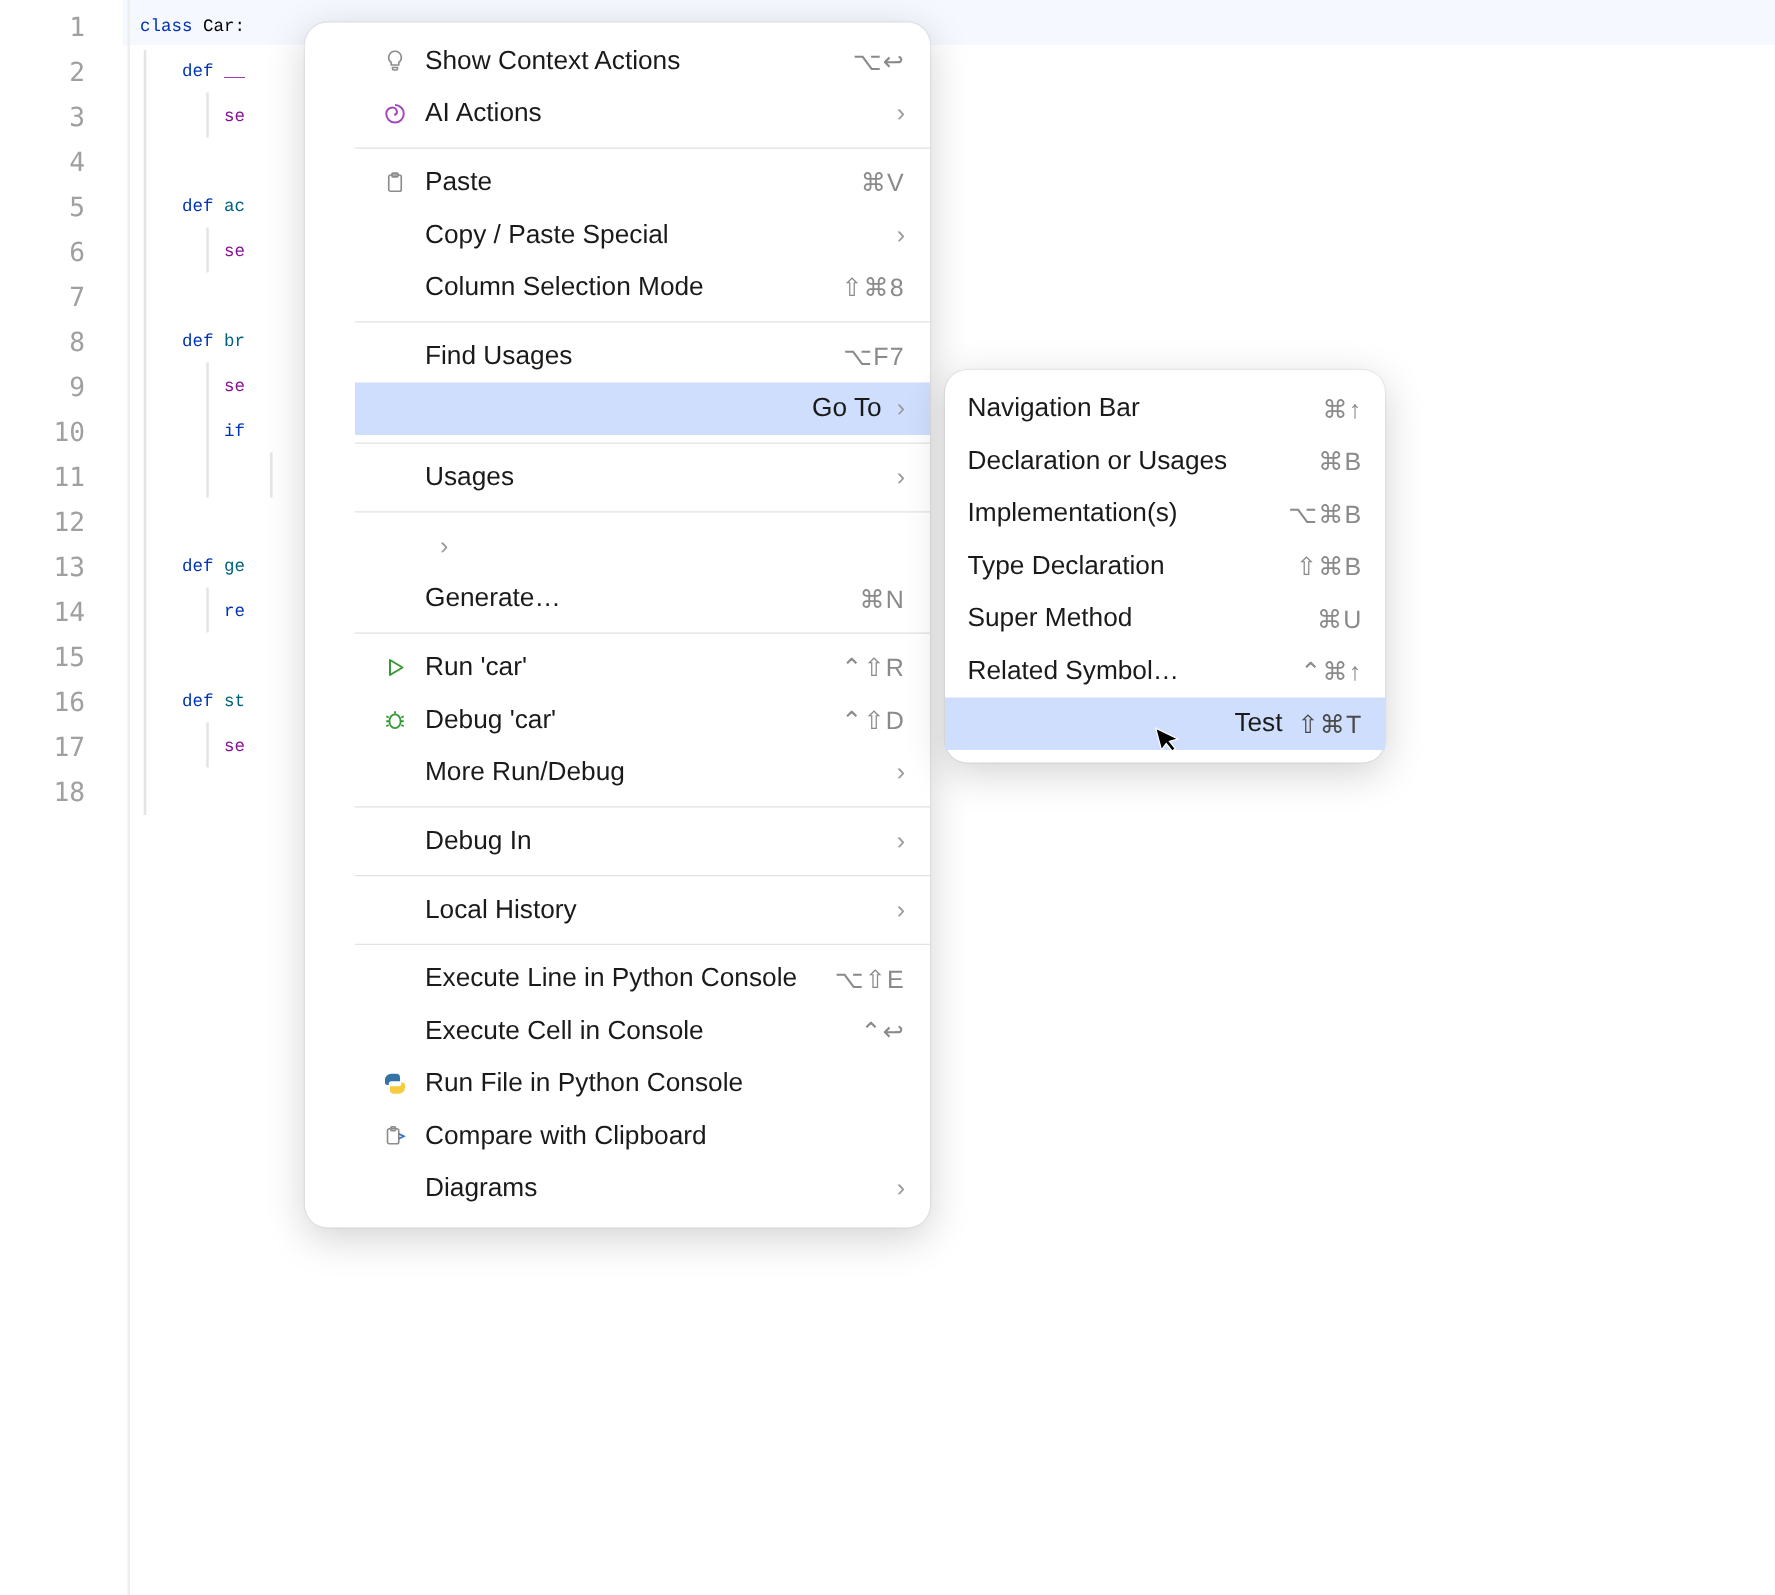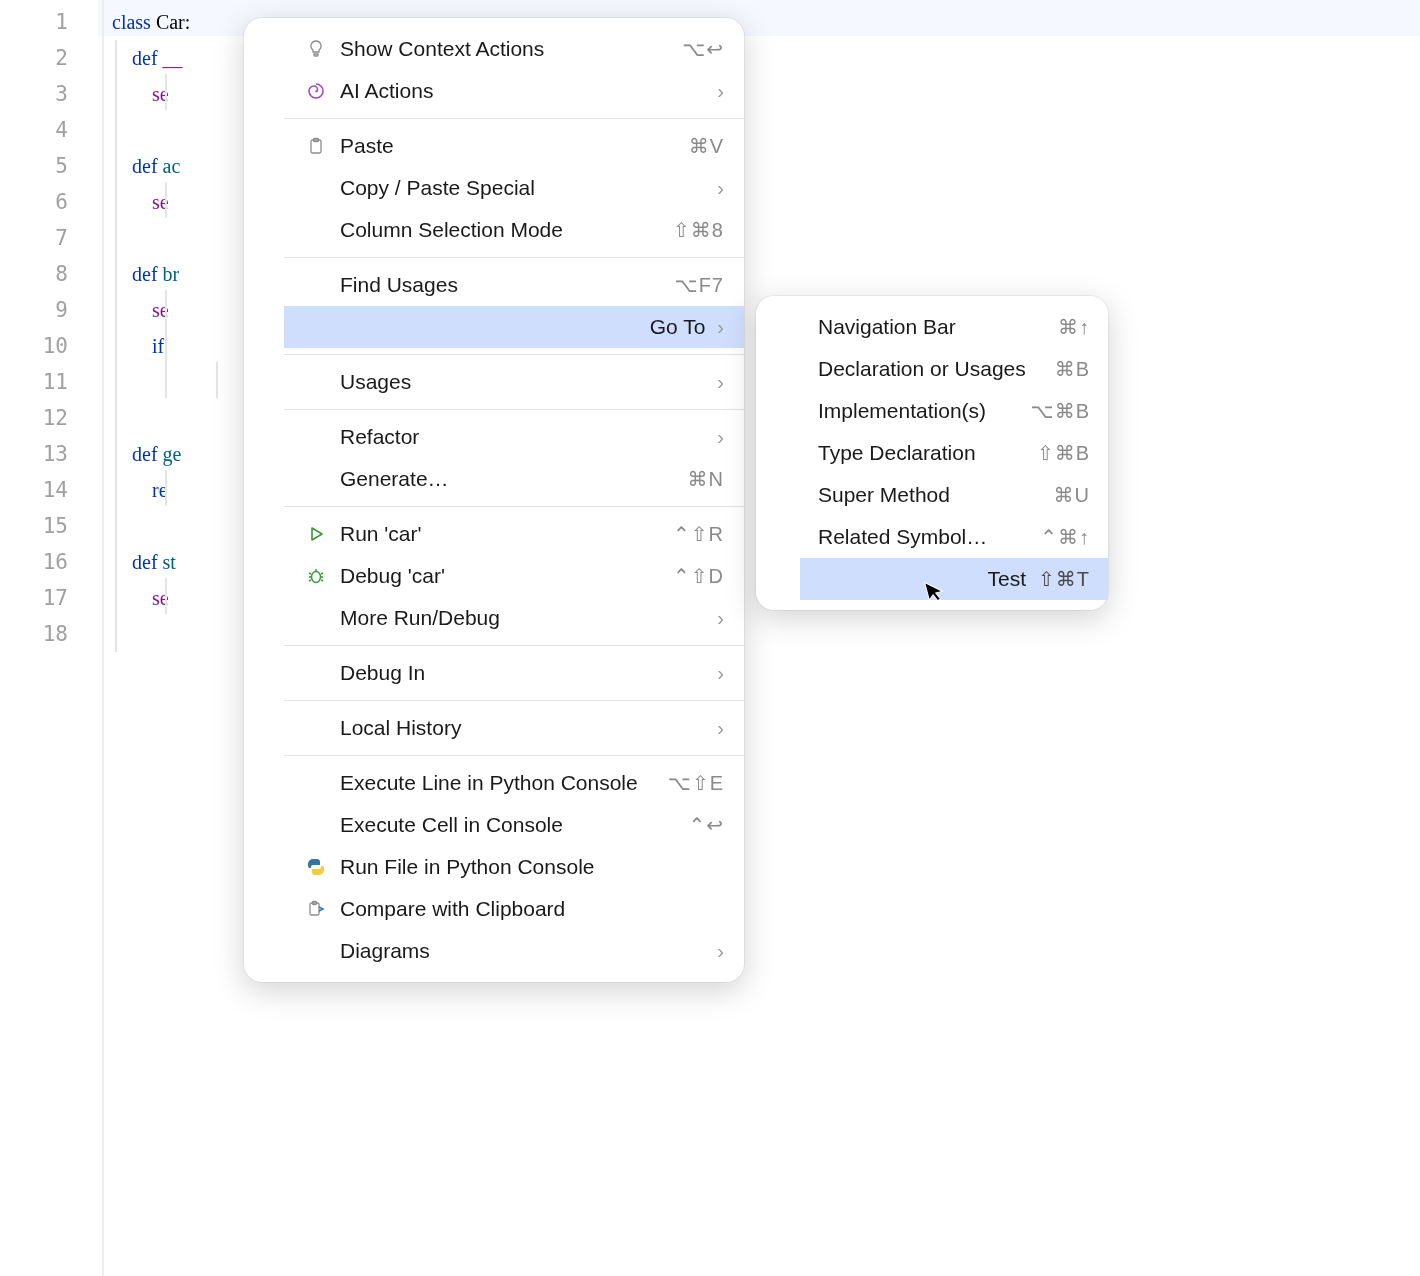--- a/index.html
+++ b/index.html
@@ -33,22 +33,22 @@
     left: 102px;
     top: 0;
     bottom: 0;
     width: 2px;
     background: #eee;
   }
   .code {
     flex: 1;
     padding-top: 4px;
     padding-left: 14px;
-    font-family: Liberation Serif, serif;
-    font-size: 20px;
+    font-family: Liberation Mono, monospace;
+    font-size: 14px;
     line-height: 36px;
     position: relative;
   }
   .code-line { white-space: pre; height:36px;}
   .kw { color: #0033b3; }
   .cls { color: #000; }
   .fn { color: #00627a; }
   .sel { color: #871094; }
   .plain { color: #080808; }
   .first-line-bg {
@@ -61,21 +61,21 @@
   
   .menu {
     position: absolute;
     background: #fff;
     border-radius: 18px;
     box-shadow: 0 8px 32px rgba(0,0,0,0.18), 0 0 0 1px rgba(0,0,0,0.05);
     padding: 10px 0;
     min-width: 500px;
   }
   .menu.main { top: 18px; left: 244px; padding-left: 40px; }
-  .menu.sub { top: 296px; left: 756px; min-width: 352px; padding-left: 44px; }
+  .menu.sub { top: 296px; left: 756px; min-width: 352px; }
   .menu-item {
     display: flex;
     align-items: center;
     height: 42px;
     padding: 0 20px 0 16px;
     font-size: 21px;
     color: #1a1a1a;
     cursor: default;
   }
   .menu-item.highlight { background: #cfdefc; text-align: right; }
@@ -228,21 +228,20 @@
   </div>
   <div class="menu-sep"></div>
   <div class="menu-item">
     <span class="icon-slot"></span>
     <span class="label">Usages</span>
     <span class="chevron">›</span>
   </div>
   <div class="menu-sep"></div>
   <div class="menu-item">
     <span class="icon-slot"></span>
-    <span class="label">Refactor</span>
     <span class="chevron">›</span>
   </div>
   <div class="menu-item">
     <span class="icon-slot"></span>
     <span class="label">Generate…</span>
     <span class="shortcut">⌘N</span>
   </div>
   <div class="menu-sep"></div>
   <div class="menu-item">
     <span class="icon-slot">

